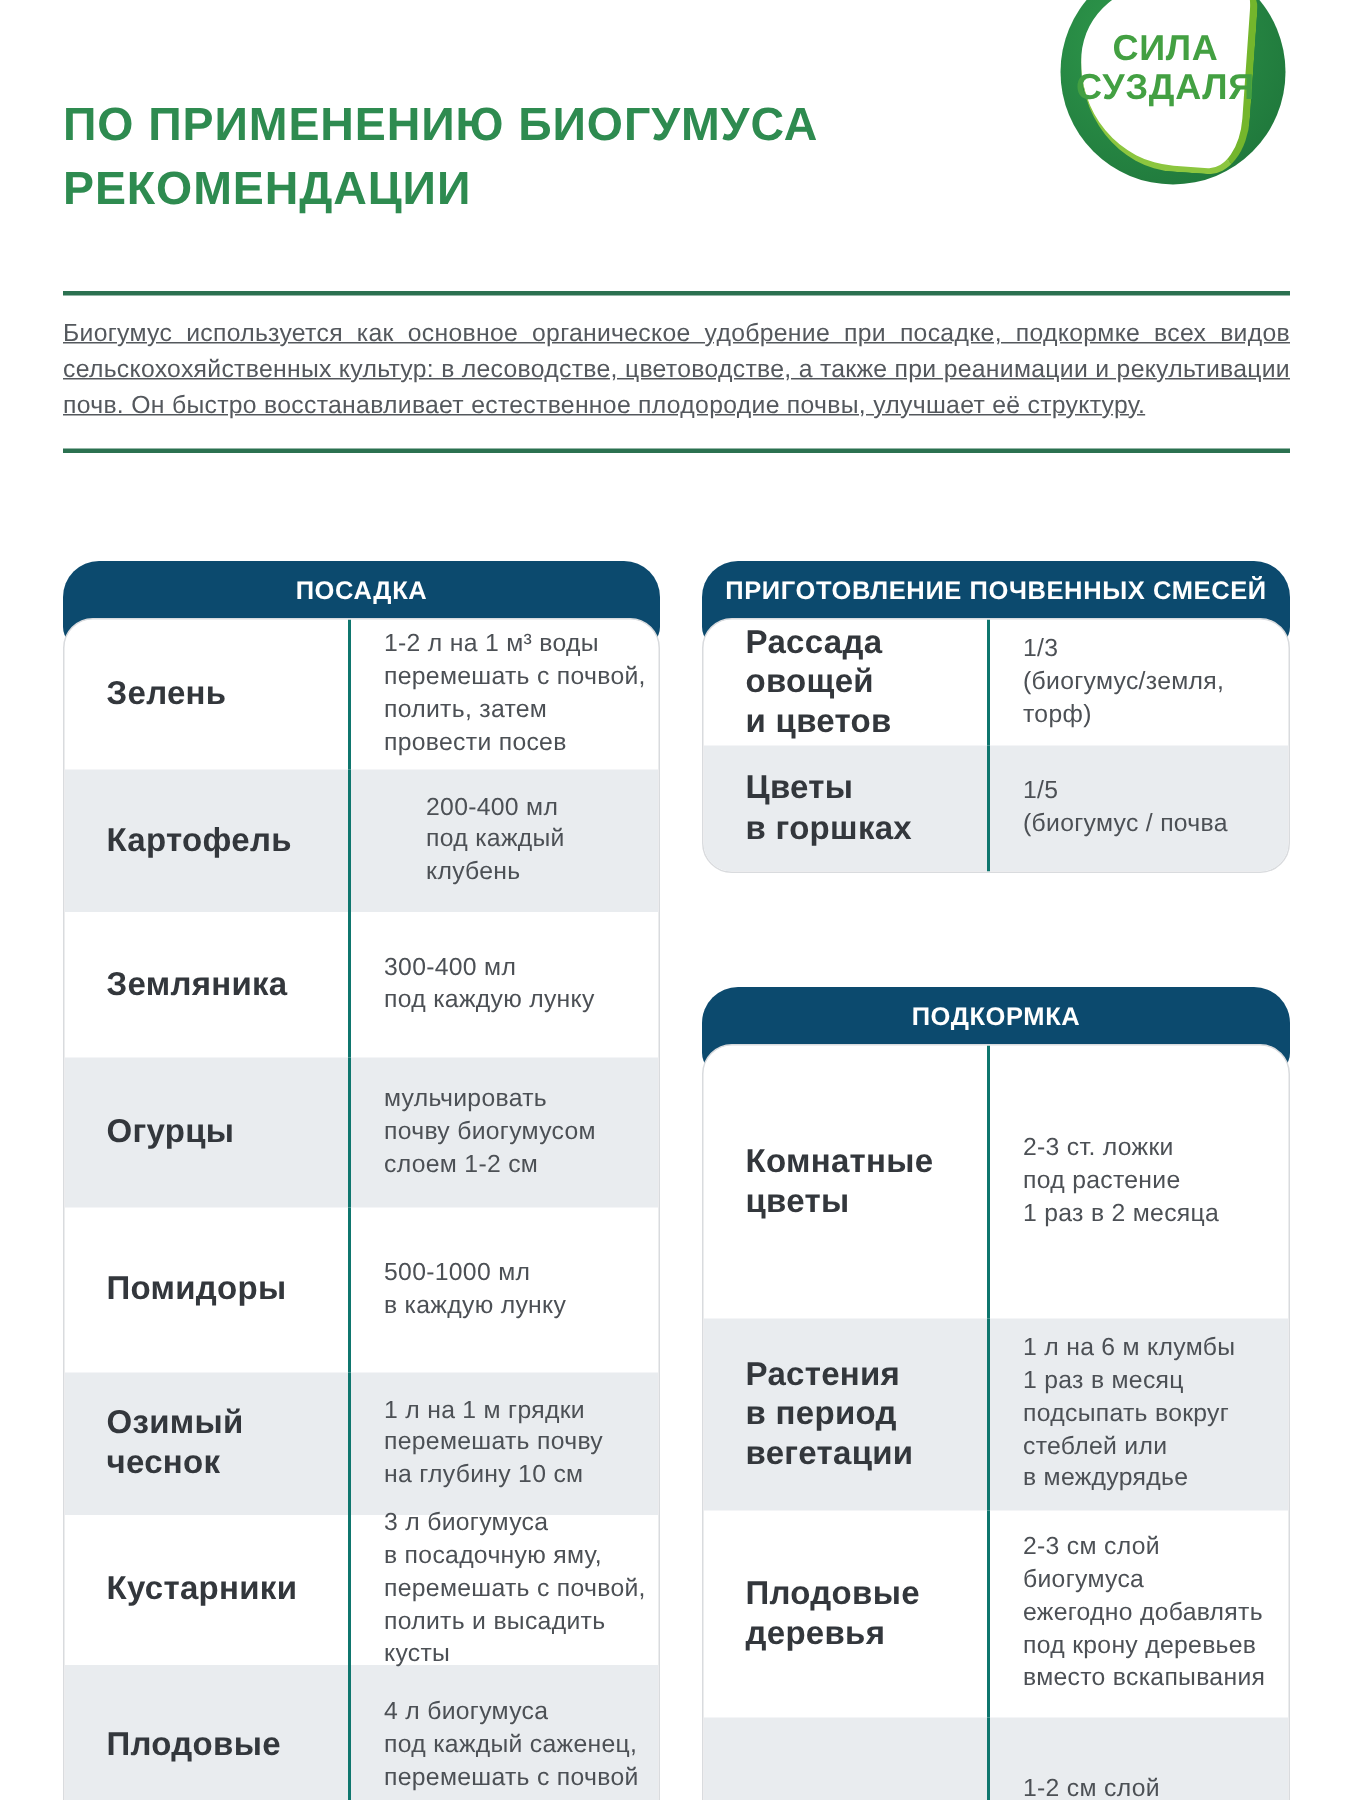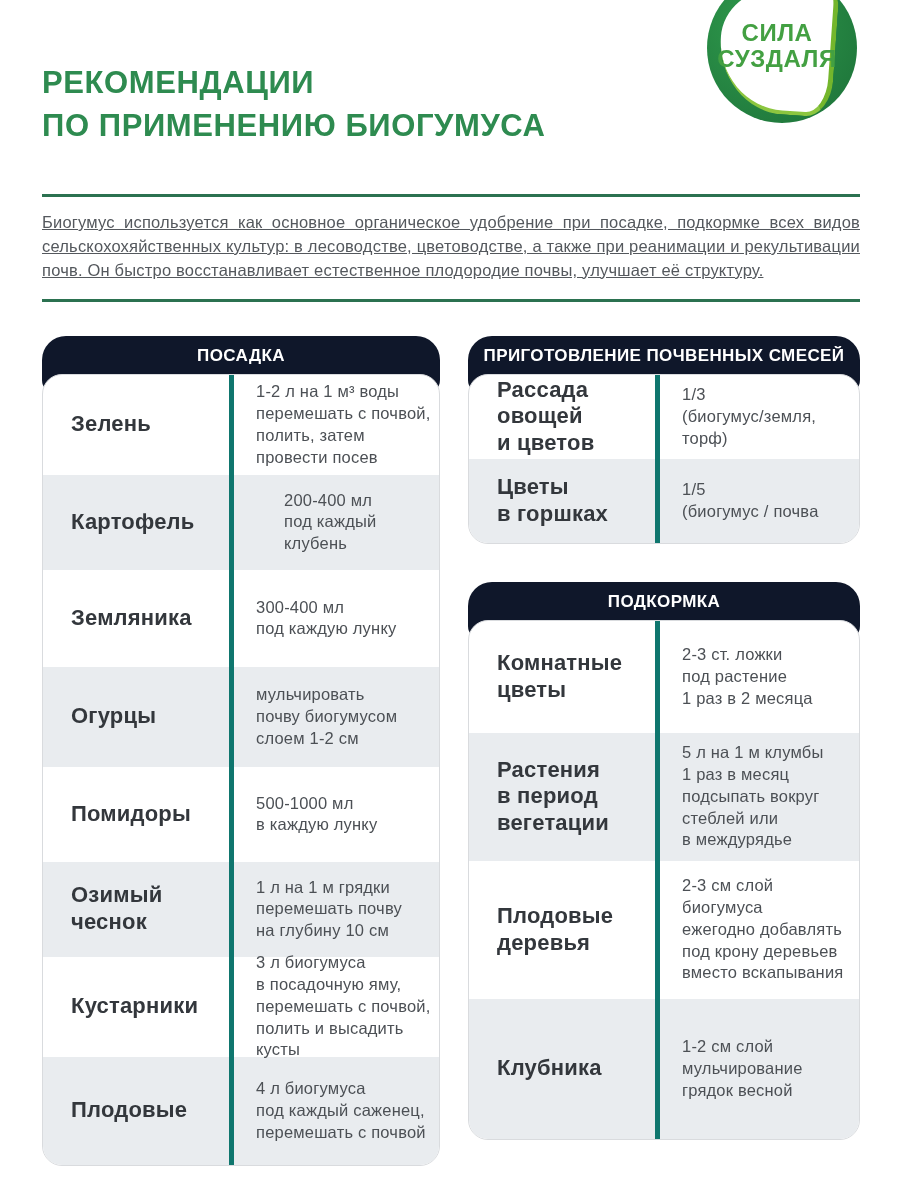--- a/index.html
+++ b/index.html
@@ -41,70 +41,70 @@
     margin:14px 0 16px 0;font-size:16.5px;line-height:1.45;
     color:#54585d;text-align:justify;letter-spacing:.2px;text-decoration:underline;
   }
 
   
   .grid{display:flex;gap:28px;margin-top:34px;}
   .col-left{width:398px;flex:0 0 auto;}
   .col-right{width:392px;flex:0 0 auto;display:flex;flex-direction:column;}
   .card{position:relative;}
   .t-head{
-    background:#0f172a;color:#ffffff;text-align:center;
+    background:#0c4a6e;color:#ffffff;text-align:center;
     font-weight:700;font-size:17px;letter-spacing:.4px;
-    padding:10px 6px 28px 6px;border-radius:24px 24px 14px 14px;
+    padding:10px 6px 28px 6px;border-radius:24px 24px 14px 14px;margin-top:38px;
   }
   .t-body{
     position:relative;margin-top:-20px;background:#ffffff;
     border:1px solid #d9dbde;border-radius:20px;overflow:hidden;
   }
   .row{display:flex;}
   .row.alt{background:#e9ecef;}
   .cl{
     width:191px;flex:0 0 auto;display:flex;align-items:center;
     padding-left:28px;box-sizing:border-box;
-    border-right:5px solid #0f766e;
+    border-right:2px solid #0f766e;
     font-weight:700;font-size:22px;color:#33373c;line-height:1.22;
     white-space:pre-line;letter-spacing:.2px;
   }
   .cv{
     flex:1;display:flex;align-items:center;padding:10px 8px 10px 22px;
     box-sizing:border-box;font-size:16.5px;color:#4c5055;line-height:1.32;
     white-space:pre-line;letter-spacing:.2px;
   }
   
   .posadka .row:nth-child(1){height:100px;}
   .posadka .row:nth-child(2){height:95px;gap:28px;}
   .posadka .row:nth-child(3){height:97px;}
   .posadka .row:nth-child(4){height:100px;}
-  .posadka .row:nth-child(5){height:95px;justify-content:center;}
+  .posadka .row:nth-child(5){height:110px;justify-content:center;}
   .posadka .row:nth-child(6){height:95px;}
   .posadka .row:nth-child(7){height:100px;}
   .posadka .row:nth-child(8){height:108px;}
   
   .smesi .row:nth-child(1){height:84px;}
   .smesi .row:nth-child(2){height:84px;}
   
   .podkormka{margin-top:38px;}
-  .podkormka .row:nth-child(1){height:112px;}
+  .podkormka .row:nth-child(1){height:182px;}
   .podkormka .row:nth-child(2){height:128px;}
   .podkormka .row:nth-child(3){height:138px;}
   .podkormka .row:nth-child(4){height:140px;}
 </style>
 </head>
 <body>
 
 <div class="page">
 
   <div class="top">
     <div>
+      <div class="title-line">ПО ПРИМЕНЕНИЮ БИОГУМУСА</div>
       <div class="title-line">РЕКОМЕНДАЦИИ</div>
-      <div class="title-line">ПО ПРИМЕНЕНИЮ БИОГУМУСА</div>
     </div>
     <div class="logo">
       <div class="logo-circle"></div>
       <div class="logo-leaf"></div>
       <div class="logo-text">
         <div>СИЛА</div>
         <div>СУЗДАЛЯ</div>
       </div>
     </div>
   </div>
@@ -200,21 +200,21 @@
             <div class="cl">Комнатные
 цветы</div>
             <div class="cv">2-3 ст. ложки
 под растение
 1 раз в 2 месяца</div>
           </div>
           <div class="row alt">
             <div class="cl">Растения
 в период
 вегетации</div>
-            <div class="cv">5 л на 1 м клумбы
+            <div class="cv">1 л на 6 м клумбы
 1 раз в месяц
 подсыпать вокруг
 стеблей или
 в междурядье</div>
           </div>
           <div class="row">
             <div class="cl">Плодовые
 деревья</div>
             <div class="cv">2-3 см слой
 биогумуса

